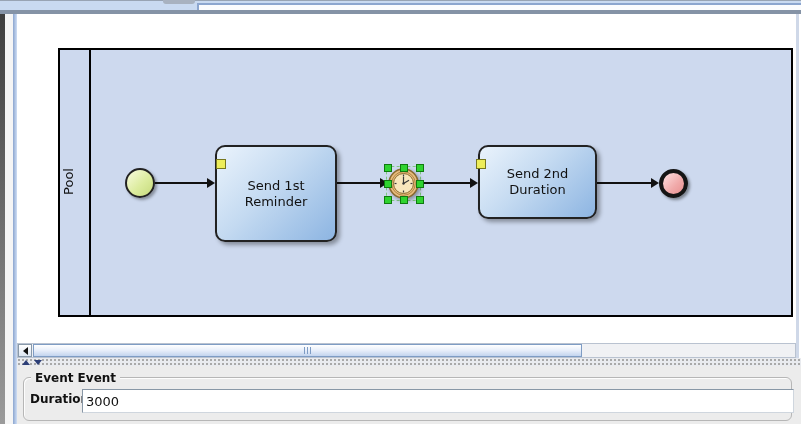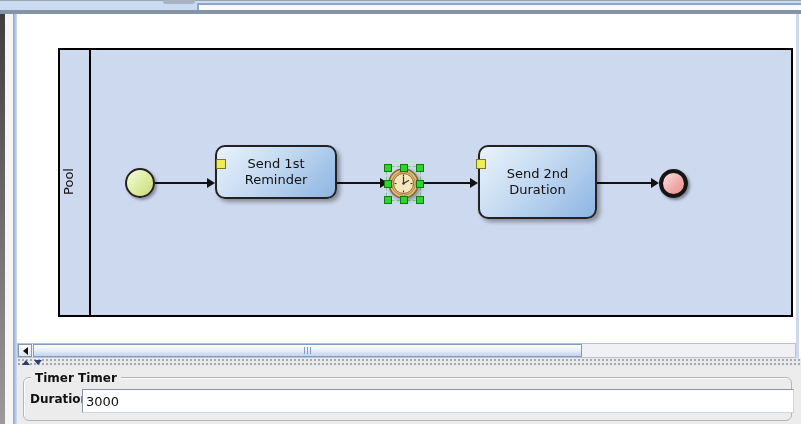--- a/index.html
+++ b/index.html
@@ -34,21 +34,21 @@
                  box-shadow:2px 2px 3px rgba(0,0,0,.35); }
   .end-event   { left:659px; top:169px; width:29px; height:29px; border:4px solid #151515; border-radius:50%;
                  background:linear-gradient(135deg,#fbd3d3 15%,#f0a9a9 60%,#e78f8f 100%);
                  box-shadow:2px 2px 3px rgba(0,0,0,.4); }
 
   
   .task { border:2px solid #222; border-radius:10px; color:#111; font-size:13px; line-height:16px;
           display:flex; align-items:center; justify-content:center; text-align:center;
           background:linear-gradient(135deg,#eaf3fc 0%,#c4daf1 45%,#8db5e2 100%);
           box-shadow:3px 3px 4px rgba(0,0,0,.35); white-space:pre-line; }
-  .task1 { left:215px; top:145px; width:122px; height:54px; }
+  .task1 { left:215px; top:145px; width:122px; height:97px; }
   .task2 { left:478px; top:145px; width:119px; height:74px; }
   .task-marker { width:10px; height:10px; background:#eded5a; border:1px solid #77771f; }
   .marker1 { left:216px; top:159px; }
   .marker2 { left:476px; top:159px; }
 
   
   .flow-line { height:2px; background:#111; top:182px; }
   .arrow-head { width:0; height:0; border-top:5px solid transparent; border-bottom:5px solid transparent;
                 border-left:8px solid #111; top:178px; }
 
@@ -176,17 +176,17 @@
     <div class="grip-bar"></div>
     <div class="grip-bar"></div>
   </div>
 
   <div class="abs splitter"></div>
   <div class="abs split-up"></div>
   <div class="abs split-down"></div>
 
   <div class="abs props"></div>
   <div class="abs group-border"></div>
-  <div class="abs group-title">Timer Timer</div>
+  <div class="abs group-title">Event Event</div>
   <div class="abs dur-label">Duration</div>
   <input class="abs dur-input" type="text" value="3000" style="">
 
 </div>
 
 </body></html>

